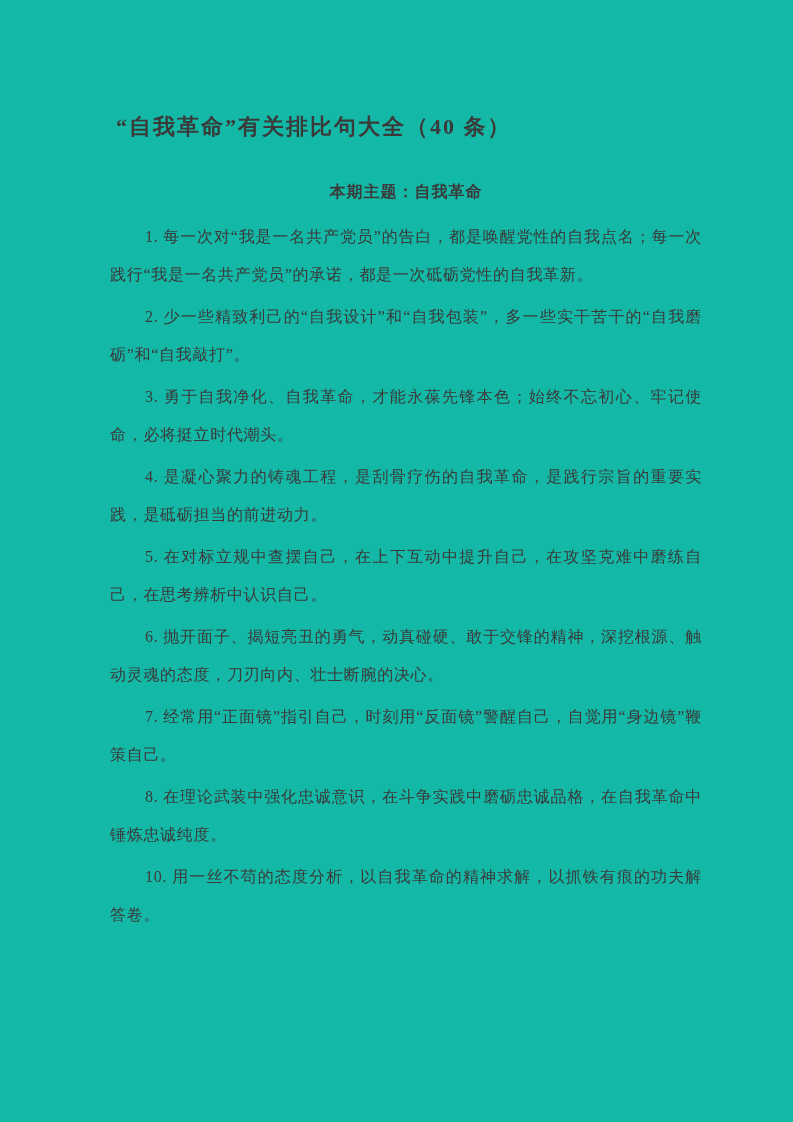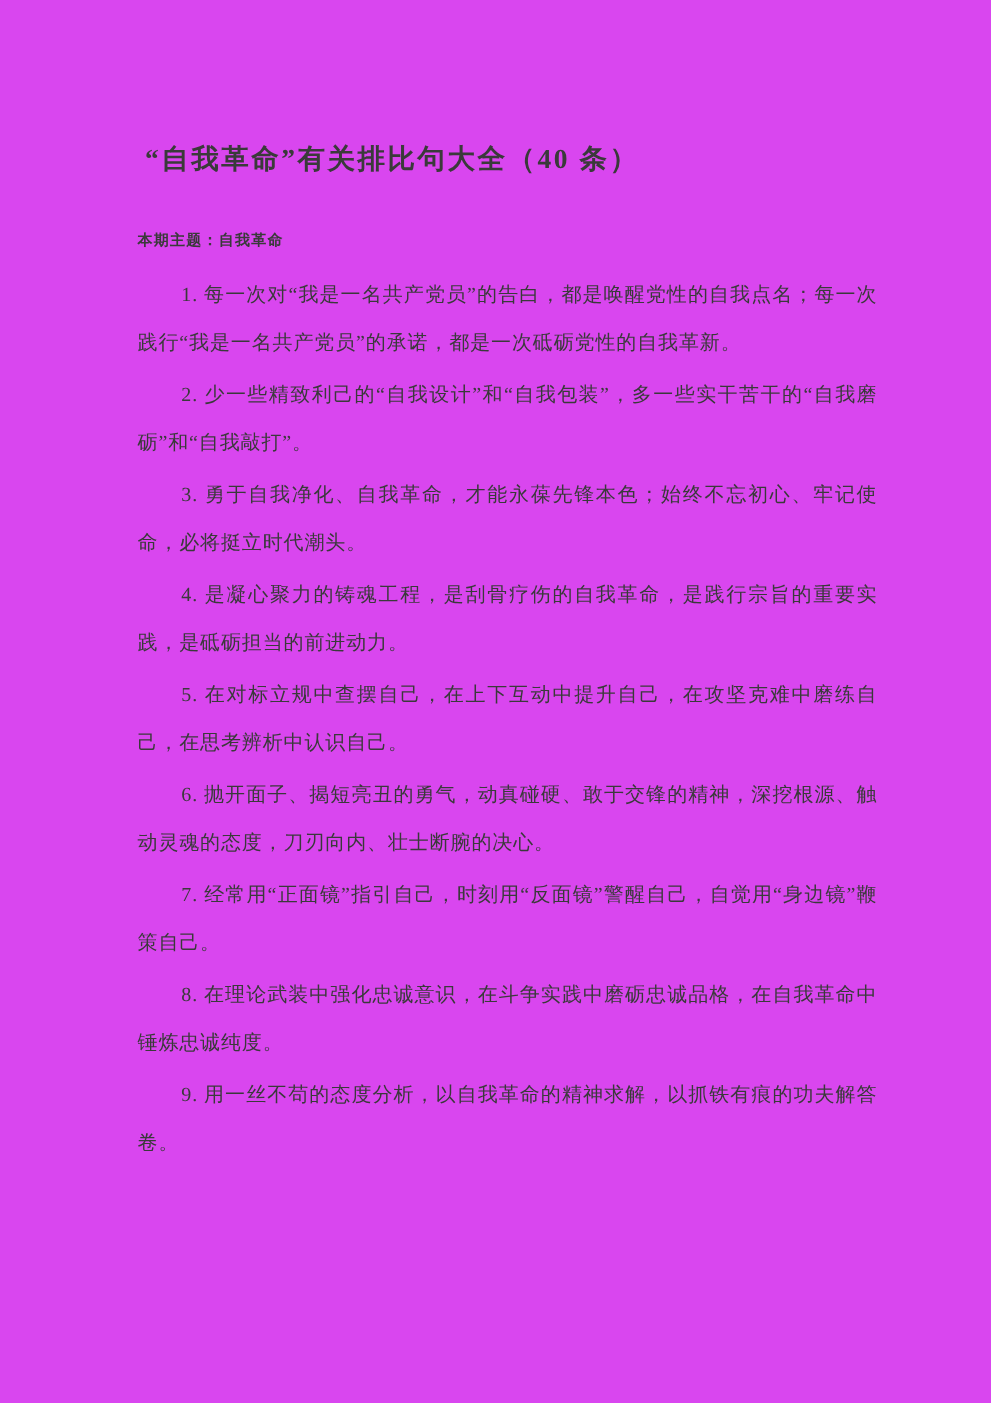--- a/index.html
+++ b/index.html
@@ -12,37 +12,37 @@
     height: 1122px;
     overflow: hidden;
     font-family: "Liberation Serif", "DejaVu Serif", serif;
     color: #3a3a3a;
   }
   .page {
     box-sizing: border-box;
     width: 793px;
     height: 1122px;
     padding: 112px 91px 36px 110px;
-    background: #d946ef;
+    background: #14b8a6;
   }
   .doc-title {
     margin: 0 0 0 6px;
     font-size: 22px;
     line-height: 30px;
     font-weight: bold;
     letter-spacing: 2px;
     color: #3a3a3a;
     white-space: nowrap;
   }
   .doc-subtitle {
     margin: 38px 0 0 0;
-    font-size: 12px;
+    font-size: 16px;
     line-height: 24px;
     font-weight: bold;
-    text-align: left;
+    text-align: center;
     letter-spacing: 1px;
     color: #3a3a3a;
   }
   .paragraph-list {
     margin-top: 14px;
   }
   .para {
     margin: 0 0 4px 0;
     font-size: 16px;
     line-height: 38px;
@@ -62,15 +62,15 @@
 
   <div class="paragraph-list">
       <p class="para">1. 每一次对“我是一名共产党员”的告白，都是唤醒党性的自我点名；每一次践行“我是一名共产党员”的承诺，都是一次砥砺党性的自我革新。</p>
       <p class="para">2. 少一些精致利己的“自我设计”和“自我包装”，多一些实干苦干的“自我磨砺”和“自我敲打”。</p>
       <p class="para">3. 勇于自我净化、自我革命，才能永葆先锋本色；始终不忘初心、牢记使命，必将挺立时代潮头。</p>
       <p class="para">4. 是凝心聚力的铸魂工程，是刮骨疗伤的自我革命，是践行宗旨的重要实践，是砥砺担当的前进动力。</p>
       <p class="para">5. 在对标立规中查摆自己，在上下互动中提升自己，在攻坚克难中磨练自己，在思考辨析中认识自己。</p>
       <p class="para">6. 抛开面子、揭短亮丑的勇气，动真碰硬、敢于交锋的精神，深挖根源、触动灵魂的态度，刀刃向内、壮士断腕的决心。</p>
       <p class="para">7. 经常用“正面镜”指引自己，时刻用“反面镜”警醒自己，自觉用“身边镜”鞭策自己。</p>
       <p class="para">8. 在理论武装中强化忠诚意识，在斗争实践中磨砺忠诚品格，在自我革命中锤炼忠诚纯度。</p>
-      <p class="para">9. 用一丝不苟的态度分析，以自我革命的精神求解，以抓铁有痕的功夫解答卷。</p>
+      <p class="para">10. 用一丝不苟的态度分析，以自我革命的精神求解，以抓铁有痕的功夫解答卷。</p>
     </div>
 </div>
 
 </body></html>

